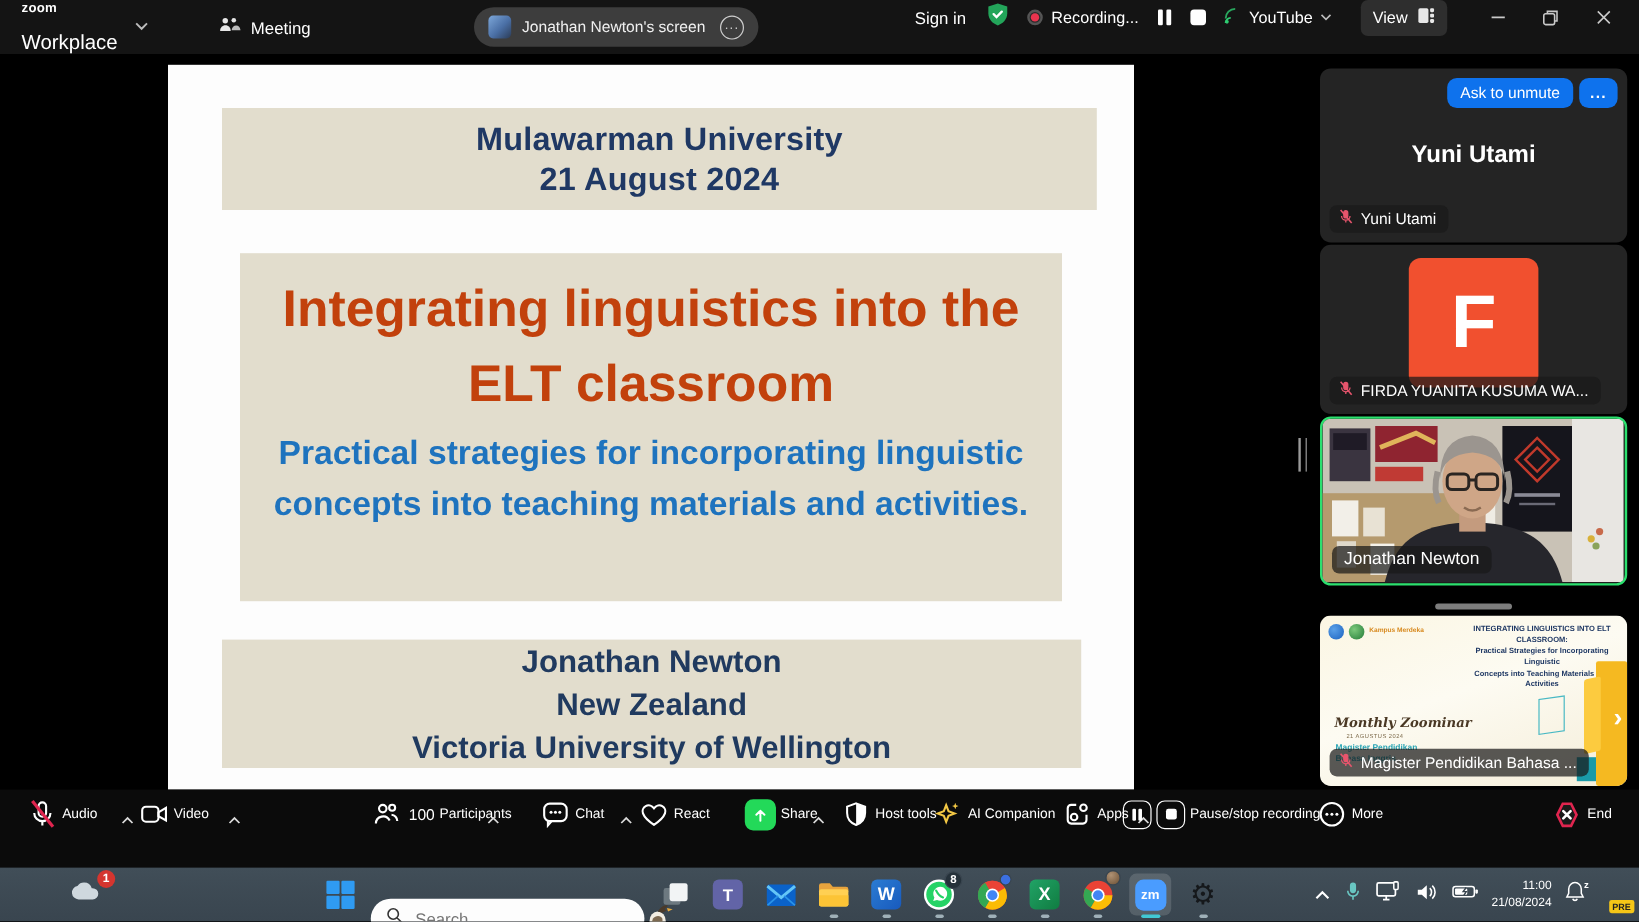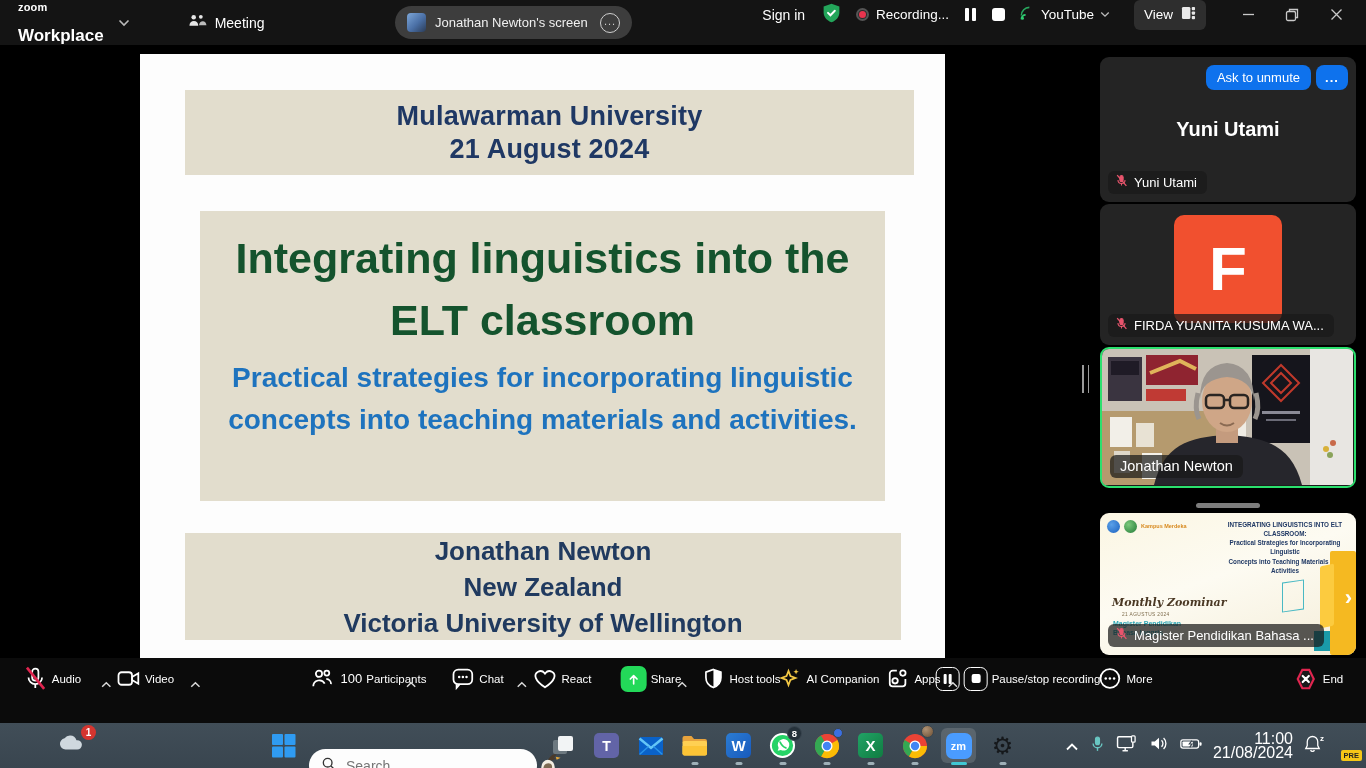--- a/index.html
+++ b/index.html
@@ -5,21 +5,21 @@
   * { margin:0; padding:0; box-sizing:border-box; }
   html,body { width:1366px; height:768px; overflow:hidden; background:#000;
               font-family:"Liberation Sans", sans-serif; }
   .app { position:relative; width:1366px; height:768px; }
 
   
   .topbar { position:absolute; top:0; left:0; width:100%; height:45px; background:#141414;
             display:flex; align-items:center; color:#fff; }
   .brand { margin-left:18px; line-height:1; cursor:default; }
   .brand .b-top { font-size:11px; font-weight:700; letter-spacing:.2px; }
-  .brand .b-bot { font-size:17px; font-weight:700; margin-top:14px; }
+  .brand .b-bot { font-size:17px; font-weight:400; margin-top:14px; }
   .chev { color:#bbb; margin-left:14px; font-size:11px; }
   .meet-tab { display:flex; align-items:center; gap:8px; margin-left:58px; font-size:14px; }
   .share-pill { position:absolute; left:395px; top:6px; width:237px; height:33px; background:#3d3d3d;
                 border-radius:17px; display:flex; align-items:center; padding:0 12px; gap:9px; }
   .share-pill .thumb { width:19px; height:19px; border-radius:4px;
                 background:linear-gradient(135deg,#7da7d9 0%,#4a6fa5 55%,#2b3c57 100%); }
   .share-pill .txt { font-size:13px; color:#f0f0f0; flex:1; }
   .ellipsis-circle { width:20px; height:20px; border:1.4px solid #cfcfcf; border-radius:50%;
                 display:flex; align-items:center; justify-content:center; color:#cfcfcf;
                 font-size:11px; letter-spacing:1px; line-height:0; padding-bottom:4px;}
@@ -40,21 +40,21 @@
   .win-btn { width:44px; height:45px; display:flex; align-items:center; justify-content:center; color:#c9c9c9; }
 
   
   .main { position:absolute; top:45px; left:0; width:1366px; height:613px; background:#000; }
   .slide { position:absolute; left:140px; top:9px; width:805px; height:604px; background:#fdfdfd; }
   .beige { background:#e2ddcd; }
   .s-box1 { position:absolute; left:45px; top:36px; width:729px; height:85px; display:flex;
             flex-direction:column; align-items:center; justify-content:center; }
   .s-box1 div { color:#1f3864; font-size:27px; font-weight:600; line-height:33px; letter-spacing:.2px;}
   .s-box2 { position:absolute; left:60px; top:157px; width:685px; height:290px; text-align:center; padding-top:16px;}
-  .s-title { color:#14532d; font-size:43px; font-weight:700; line-height:62px; }
+  .s-title { color:#c2410c; font-size:43px; font-weight:700; line-height:62px; }
   .s-sub  { color:#1e73be; font-size:28px; font-weight:700; line-height:42px; margin-top:6px; }
   .s-box3 { position:absolute; left:45px; top:479px; width:716px; height:107px; display:flex;
             flex-direction:column; align-items:center; justify-content:center; }
   .s-box3 div { color:#203a5f; font-size:26px; font-weight:700; line-height:36px; }
 
   .drag-handle { position:absolute; left:1082px; top:320px; display:flex; gap:4px; }
   .drag-handle i { display:block; width:1.5px; height:28px; background:#9a9a9a; }
 
   
   .sidebar { position:absolute; left:1100px; top:0; width:256px; height:613px; }
@@ -140,21 +140,21 @@
   .zm-sq { width:26px; height:26px; border-radius:7px; background:#2d8cff; color:#fff; font-size:11px;
            font-weight:700; display:flex; align-items:center; justify-content:center; }
   .word-sq,.xl-sq { width:25px; height:25px; border-radius:5px; color:#fff; font-weight:700; font-size:15px;
            display:flex; align-items:center; justify-content:center; }
   .word-sq { background:linear-gradient(135deg,#2b7cd3,#185abd); }
   .xl-sq { background:linear-gradient(135deg,#21a366,#107c41); }
   .teams-sq { width:25px; height:25px; border-radius:5px; background:#6264a7; color:#fff; font-weight:700;
            font-size:14px; display:flex; align-items:center; justify-content:center; }
   .gear { font-size:24px; color:#15181b; line-height:1; }
   .tb-right { position:absolute; right:10px; top:0; height:45px; display:flex; align-items:center; gap:11px; }
-  .clock { text-align:right; color:#fff; font-size:16px; line-height:14px; }
+  .clock { text-align:right; color:#fff; font-size:10px; line-height:14px; }
   .copilot { position:relative; width:24px; height:24px; }
   .copilot .orb { width:22px; height:22px; border-radius:50%;
         background:conic-gradient(#0c59f2,#8a2ef5,#f04f88,#f2a944,#19c1f3,#0c59f2); }
   .pre { position:absolute; bottom:-3px; right:-6px; background:#f5c617; color:#222; font-size:7.5px;
          font-weight:700; padding:1px 3px; border-radius:2px; }
   .bellz { position:relative; }
   .bellz .z { position:absolute; top:-1px; right:-3px; color:#fff; font-size:8px; font-weight:700; }
 </style>
 </head>
 <body>

